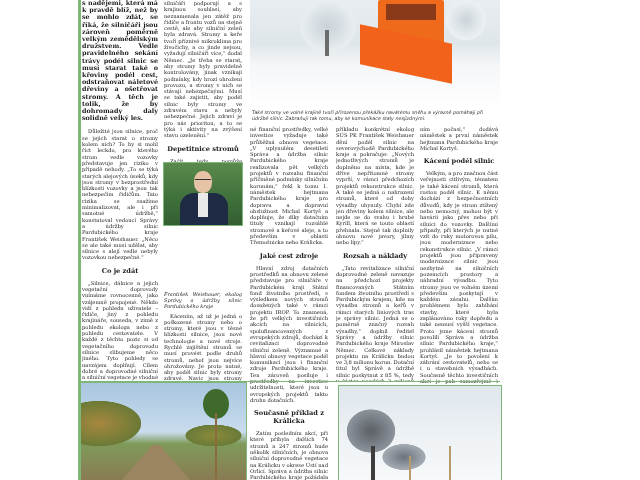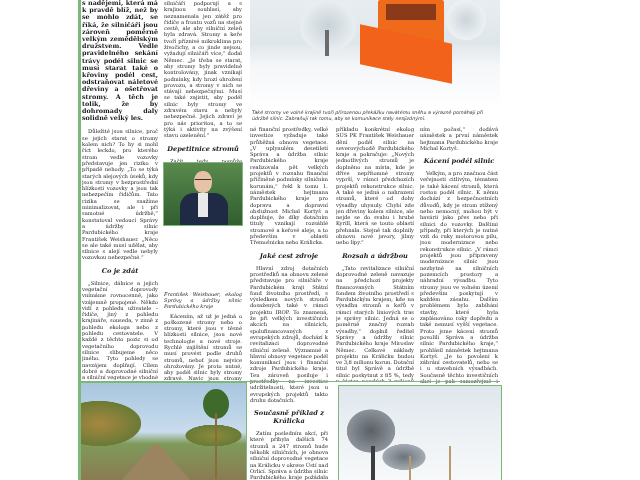--- a/index.html
+++ b/index.html
@@ -2,21 +2,21 @@
 <html><head>
 <meta charset="utf-8">
 <style>
   html,body{margin:0;padding:0;background:#ffffff;}
   body{width:640px;height:480px;position:relative;overflow:hidden;font-family:"DejaVu Serif",serif;color:#1a1a1a;}
   .page{position:absolute;left:78px;top:0;width:422px;height:480px;background:#fff;}
   .green-rule{position:absolute;left:78px;top:0;width:3px;height:480px;background:#7fb77a;}
   .col{position:absolute;font-size:5.2px;line-height:6.3px;text-align:justify;overflow:hidden;}
   .col p{margin:0 0 0 0;text-indent:6px;}
   .col p.lead{font-weight:bold;font-size:6.4px;line-height:7.2px;text-indent:0;}
-  .col h3{font-size:6.6px;line-height:8px;text-align:center;font-weight:bold;margin:6px 0 5px 0;color:#222;font-style:italic;}
+  .col h3{font-size:6.6px;line-height:8px;text-align:center;font-weight:bold;margin:6px 0 5px 0;color:#222;}
   .col .photo-cap{font-style:italic;font-size:5px;line-height:6px;}
   .photo{position:absolute;overflow:hidden;}
   .snow-plow{left:250px;top:0;width:250px;height:108px;background:linear-gradient(#e8edf1 0%,#dfe6ea 40%,#f4f6f8 60%,#ffffff 100%);}
   .plow-body{position:absolute;left:128px;top:0;width:66px;height:52px;background:#f06a1c;border-radius:2px;}
   .plow-cab{position:absolute;left:136px;top:4px;width:50px;height:16px;background:#8a3a18;}
   .plow-blade{position:absolute;left:110px;top:34px;width:92px;height:40px;background:#f3621a;transform:skewY(12deg);}
   .tree1{position:absolute;left:50px;top:0;width:56px;height:52px;border-radius:50%;background:radial-gradient(#c8d2d8,#e9eef1 70%);}
   .trunk1{position:absolute;left:75px;top:30px;width:4px;height:26px;background:#6b6b6b;}
   .tree2{position:absolute;left:196px;top:0;width:40px;height:40px;border-radius:50%;background:radial-gradient(#ccd5db,#edf1f3 70%);}
   .snow-caption{position:absolute;left:252px;top:110px;width:246px;font-family:"DejaVu Sans",sans-serif;font-style:italic;font-size:4.8px;line-height:5.6px;color:#333;}
@@ -83,21 +83,21 @@
   <p style="text-indent:0">né finanční prostředky, velké investice vyžaduje také průběžná obnova vegetace. „V uplynulém desetiletí Správa a údržba silnic Pardubického kraje realizovala pět velkých projektů v rozsahu finanční příčiněné podmínky silničním korunám,“ řekl k tomu 1. náměstek hejtmana Pardubického kraje pro dopravu a dopravní obslužnost Michal Kortyš a doplňuje, že díky dotačním tituly vznikají rozsáhlé stromové a keřové aleje, a to především v oblasti Třemošnicka nebo Králicka.</p>
   <h3>Jaké cest zdroje</h3>
   <p>Hlavní zdroj dotačních prostředků na obnovu zelené představuje pro silničáře v Pardubickém kraji Státní fond životního prostředí, s výsledkem nových stromů dosažených také v rámci projektu IROP. To znamená, že při velkých investičních akcích na silnicích, spolufinancovaných z evropských zdrojů, dochází k revitalizaci doprovodné silniční zeleně. Významné a hlavní obnovy vegetace podél komunikací jsou i finanční zdroje Pardubického kraje. Ten zároveň posiluje i prostředky na investice udržitelnosti, které jsou u evropských projektů takto druhu dotačních.</p>
   <h3>Současně příklad z Králicka</h3>
   <p>Zatím posledním akcí, při které přibyla dalších 74 stromů a 247 stromů bude několik silničních, je obnova silniční doprovodné vegetace na Králicku v okrese Ústí nad Orlicí. Správa a údržba silnic Pardubického kraje požádala o finanční dotaci na obnovu silniční vegetace na Králicku a byla úspěšná. Tento projekt je spolufinancován Evropskou unií, Evropským fondem pro regionální rozvoj v rámci Operačního programu Životního prostředí (OPŽP).</p>
 
 </div>
 
 <div class="col" style="left:336px;top:126px;width:78px;height:256px;">
   <p style="text-indent:0">příkladu konkrétní ekolog SÚS PK František Weishauer dění podél silnic na severovýchodě Pardubického kraje a pokračuje: „Nových jednotlivých stromů je doplněno na místa, kde je dříve nepřítomné stromy vyprší, v rámci předchozích projektů rekonstrukce silnic. A také se jedná o nahrazení stromů, které od doby výsadby uhynuly. Chybí zde jen dřeviny kolem silnice, ale nejde se do svahu i hrubé Kyrill, která se touto oblastí přehnala. Stejně tak doplnily obnovu nové javory, jilmy nebo lípy.“</p>
-  <h3>Rozsah a údržbou</h3>
+  <h3>Rozsah a náklady</h3>
   <p>„Tato revitalizace silniční doprovodné zeleně navazuje na předchozí projekty financovaných Státním fondem životního prostředí s Pardubickým krajem, kde na výsadbu stromů a keřů v rámci starých liniových tras je správy silnic. Jedná se o poměrně značný rozsah výsadby,“ doplnil ředitel Správy a údržby silnic Pardubického kraje Miroslav Němec. Celkové náklady projektu na Králicku budou ve 3,8 milionu korun. Dotační titul byl Správě a údržbě silnic poskytnut z 85 %, tedy v částce necelých 3 milionů korun. Dokončení tohoto projektu a spolufinancování z OPŽP je plánováno na konci roku 2022. Pak následuje pětiletá péče v rámci ošetření udržitelnosti projektu.</p>
 
 </div>
 
 <div class="col" style="left:420px;top:126px;width:78px;height:258px;">
   <p style="text-indent:0">ním počasí,“ dodává náměstek a první náměstek hejtmana Pardubického kraje Michal Kortyš.</p>
   <h3>Kácení podél silnic</h3>
   <p>Velkým, a pro značnou část veřejnosti citlivým, tématem je také kácení stromů, která rostou podél silnic. K němu dochází z bezpečnostních důvodů, kdy je strom ztížený nebo nemocný, mohou být v havárii jako přes nebo při silnici do vozovky. Dalšími případy, při kterých je nutné vzít do ruky motorovou pilu, jsou modernizace nebo rekonstrukce silnic. „V rámci projektů jsou připraveny modernizace silnic jsou nezbytné na silničních pozemcích prostory a náhradní výsadbu. Tyto stromy jsou ve volném území především poskytují v každém zásahu. Dalším problémem bylo zabíhání stavby, které byla zaplánováno roky dopředu a také nemusí vyšší vegetace. Proto jsme kácení stromů povolili Správa a údržba silnic Pardubického kraje,“ prohlásil náměstek hejtmana Kortyš. „Je to povolení k zábrání cestovatelů, nebo se i u stavebních výsadbách. Současně těchto investičních akcí je pak samozřejmě i výsadba nové zeleně.“ Důležité jsou pak podle ekologa Františka Weishauera náhradní povolení na ty, které stromy jen kácení, novou vegetaci tedy vysazují dostatečně stromy. Vysádí pak se vhodné stanoviště, které odpovídají potřebě na péči rostlin v silniční zeleni.</p>
 
 </div>

